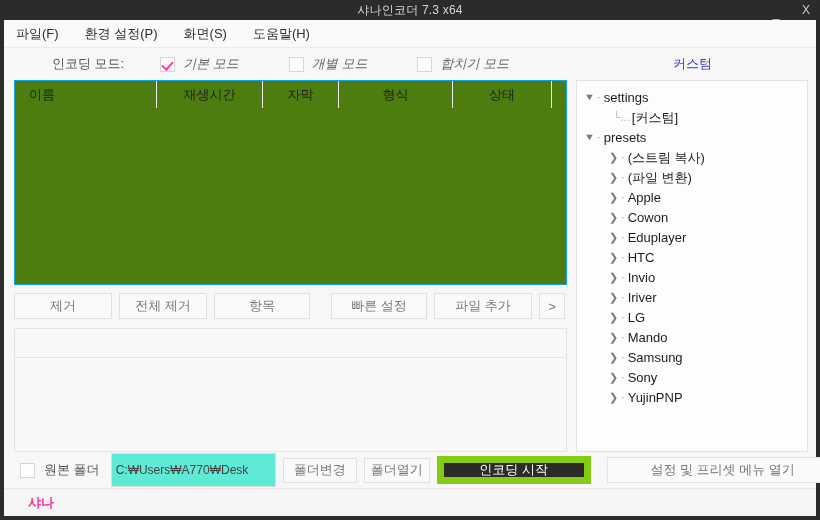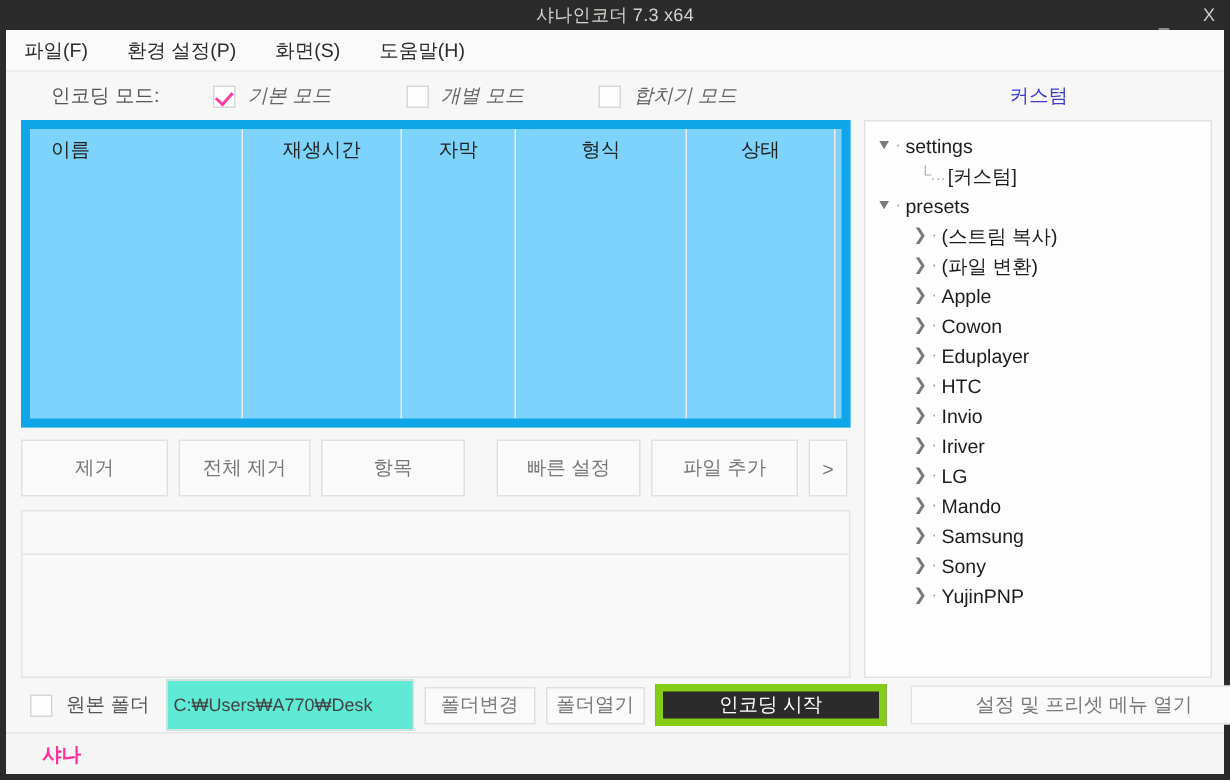--- a/index.html
+++ b/index.html
@@ -122,21 +122,21 @@
   .mag-icon { display: block; }
 
   
   .moderow {
     height: 32px;
     background: #f7f7f7;
     display: flex;
     align-items: center;
     position: relative;
     flex: 0 0 32px;
-    padding-left: 30px;
+    padding-left: 48px;
   }
   .mode-label {
     font-size: 13px;
     color: #555;
     margin-right: 36px;
     white-space: nowrap;
   }
   .chk-group {
     display: flex;
     align-items: center;
@@ -195,24 +195,24 @@
   .right-col {
     flex: 0 0 232px;
     display: flex;
     flex-direction: column;
     min-width: 0;
   }
 
   
   .filetable {
     height: 205px;
-    background: #7dd3fc;
-    border: 6px solid #0ea5e9;
-    display: flex;
-    flex-direction: column;
+    background: #4d7c0f;
+    border: 1px solid #0ea5e9;
+    display: flex;
+    flex-direction: row;
     flex: 0 0 205px;
     overflow: hidden;
   }
   .table-head {
     display: flex;
     height: 27px;
     flex: 0 0 27px;
   }
   .th {
     font-size: 13px;
@@ -243,21 +243,21 @@
   .tb-col.last { border-right: none; }
 
   
   .btnrow {
     display: flex;
     gap: 7px;
     margin-top: 8px;
     flex: 0 0 26px;
   }
   .btn {
-    height: 38px;
+    height: 26px;
     background: #fafafa;
     border: 1px solid #e0e0e0;
     font-size: 13px;
     color: #777;
     display: flex;
     align-items: center;
     justify-content: center;
     cursor: default;
     white-space: nowrap;
     font-family: "Liberation Sans", sans-serif;
@@ -355,21 +355,21 @@
     padding: 16px 4px;
     font-family: "Liberation Sans", sans-serif;
     outline: none;
   }
   .btn-folder { flex: 0 0 74px; height: 25px; }
   .btn-open { flex: 0 0 66px; height: 25px; }
   .btn-start {
     flex: 0 0 154px;
     height: 28px;
     background: #2b2b2b;
-    border: 5px solid #84cc16;
+    border: 7px solid #84cc16;
     color: #ffffff;
     font-size: 13px;
     display: flex;
     align-items: center;
     justify-content: center;
     cursor: default;
     white-space: nowrap;
   }
   .btn-presetmenu {
     flex: 0 0 232px;

